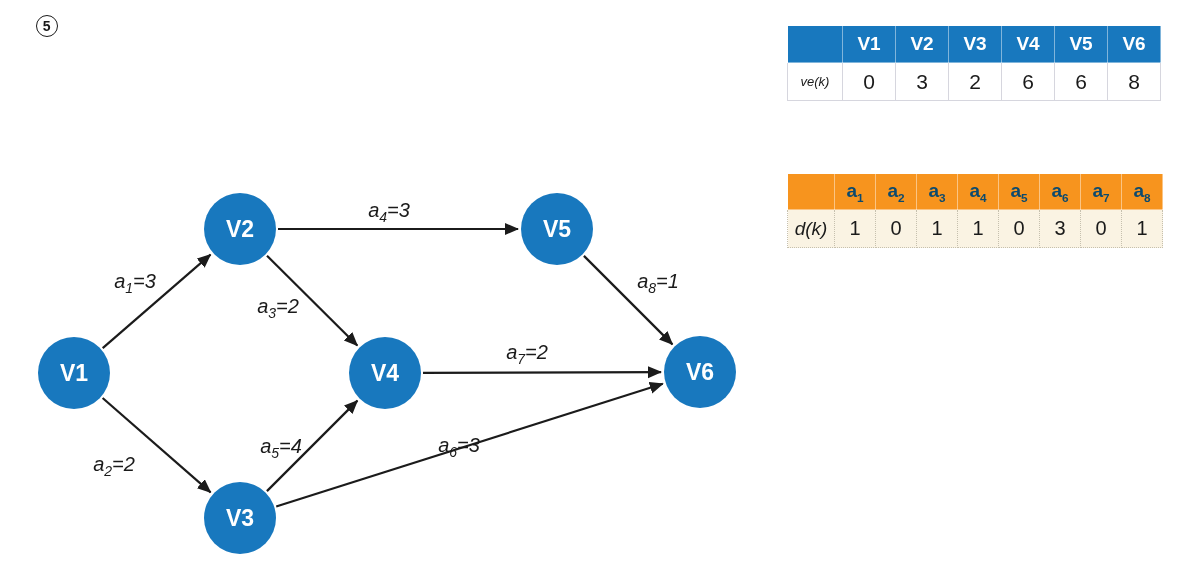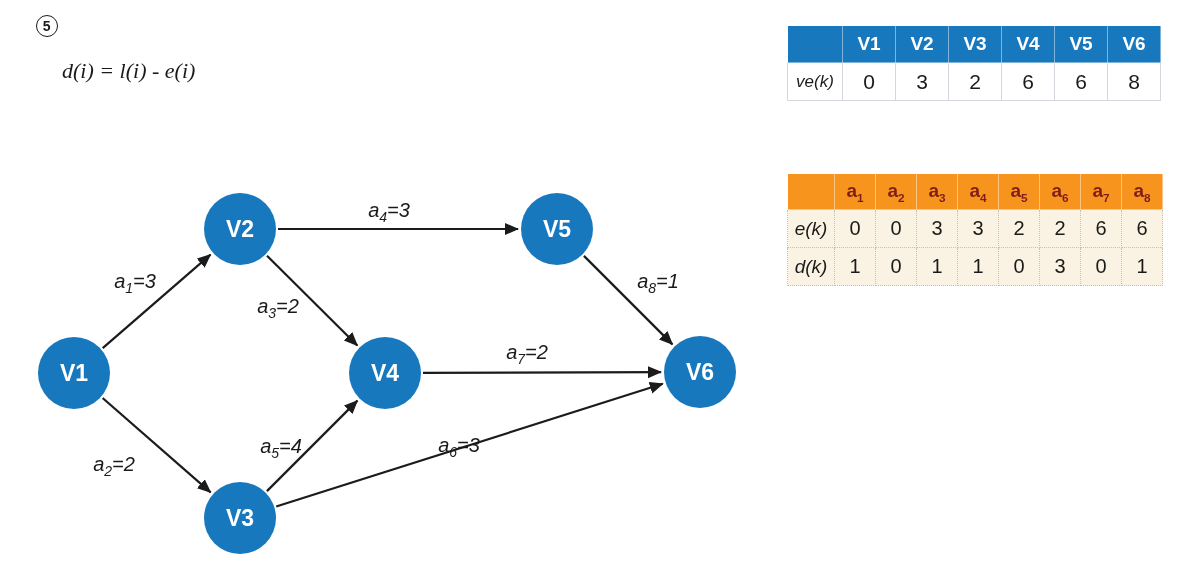--- a/index.html
+++ b/index.html
@@ -36,43 +36,42 @@
   table{border-collapse:collapse;table-layout:fixed;}
   .vertex-table-wrap{position:absolute;left:787px;top:25px;}
   .activity-table-wrap{position:absolute;left:787px;top:173px;}
 
   th,td{padding:0;text-align:center;vertical-align:middle;}
 
   .vertex-table .head{background:var(--vertex-header);color:#fff;font-weight:bold;
         font-size:19px;height:36px;width:52px;border:1px solid rgba(255,255,255,0.45);}
   .vertex-table .corner{width:54px;}
   .vertex-table td{height:37px;font-size:21px;border:1px solid #d6d6de;background:transparent;}
-  .vertex-table .rowlabel{height:37px;font-weight:normal;font-style:italic;font-size:17px;
+  .vertex-table .rowlabel{height:37px;font-weight:normal;font-style:italic;font-size:13px;
         border:1px solid #d6d6de;background:transparent;}
   .vertex-table tr.alt{background:var(--row-alt);}
 
-  .activity-table .head{background:var(--activity-header);color:#7f1d1d;font-weight:bold;
+  .activity-table .head{background:var(--activity-header);color:#0c4a6e;font-weight:bold;
         font-size:19px;height:35px;width:40px;border:1px solid rgba(255,255,255,0.45);}
   .activity-table .corner{width:46px;}
   .activity-table td{height:37px;font-size:20px;border:1px dotted #c6c0ae;
         background:var(--activity-body);}
   .activity-table .rowlabel{height:37px;font-weight:normal;font-style:italic;font-size:19px;
         border:1px dotted #c6c0ae;background:var(--activity-body);}
   sub{font-size:0.62em;}
 </style>
 </head>
 <body>
 
 <div class="slide">
 
   <div class="title">
     <span class="title-marker">5</span>
   </div>
 
-  <div class="formula">d(i) = l(i) - e(i)</div>
 
   <svg class="graph" width="780" height="565" viewBox="0 0 780 565">
       <defs>
         <marker id="arrow" markerUnits="userSpaceOnUse" markerWidth="16" markerHeight="13" refX="13" refY="6" orient="auto">
           <path d="M0,0 L14,6 L0,12 Z" fill="#1b1b1b"></path>
         </marker>
       </defs>
       <line x1="102.7" y1="348.1" x2="210.5" y2="254.6" class="edge-line" marker-end="url(#arrow)"></line>
       <line x1="102.6" y1="398.0" x2="210.6" y2="492.3" class="edge-line" marker-end="url(#arrow)"></line>
       <line x1="267.0" y1="255.8" x2="357.3" y2="345.5" class="edge-line" marker-end="url(#arrow)"></line>
@@ -140,31 +139,20 @@
             <th class="head">a<sub>3</sub></th>
             <th class="head">a<sub>4</sub></th>
             <th class="head">a<sub>5</sub></th>
             <th class="head">a<sub>6</sub></th>
             <th class="head">a<sub>7</sub></th>
             <th class="head">a<sub>8</sub></th>
           </tr>
         </thead>
         <tbody>
           <tr>
-            <th class="rowlabel">e(k)</th>
-            <td>0</td>
-            <td>0</td>
-            <td>3</td>
-            <td>3</td>
-            <td>2</td>
-            <td>2</td>
-            <td>6</td>
-            <td>6</td>
-          </tr>
-          <tr>
             <th class="rowlabel">d(k)</th>
             <td>1</td>
             <td>0</td>
             <td>1</td>
             <td>1</td>
             <td>0</td>
             <td>3</td>
             <td>0</td>
             <td>1</td>
           </tr>

